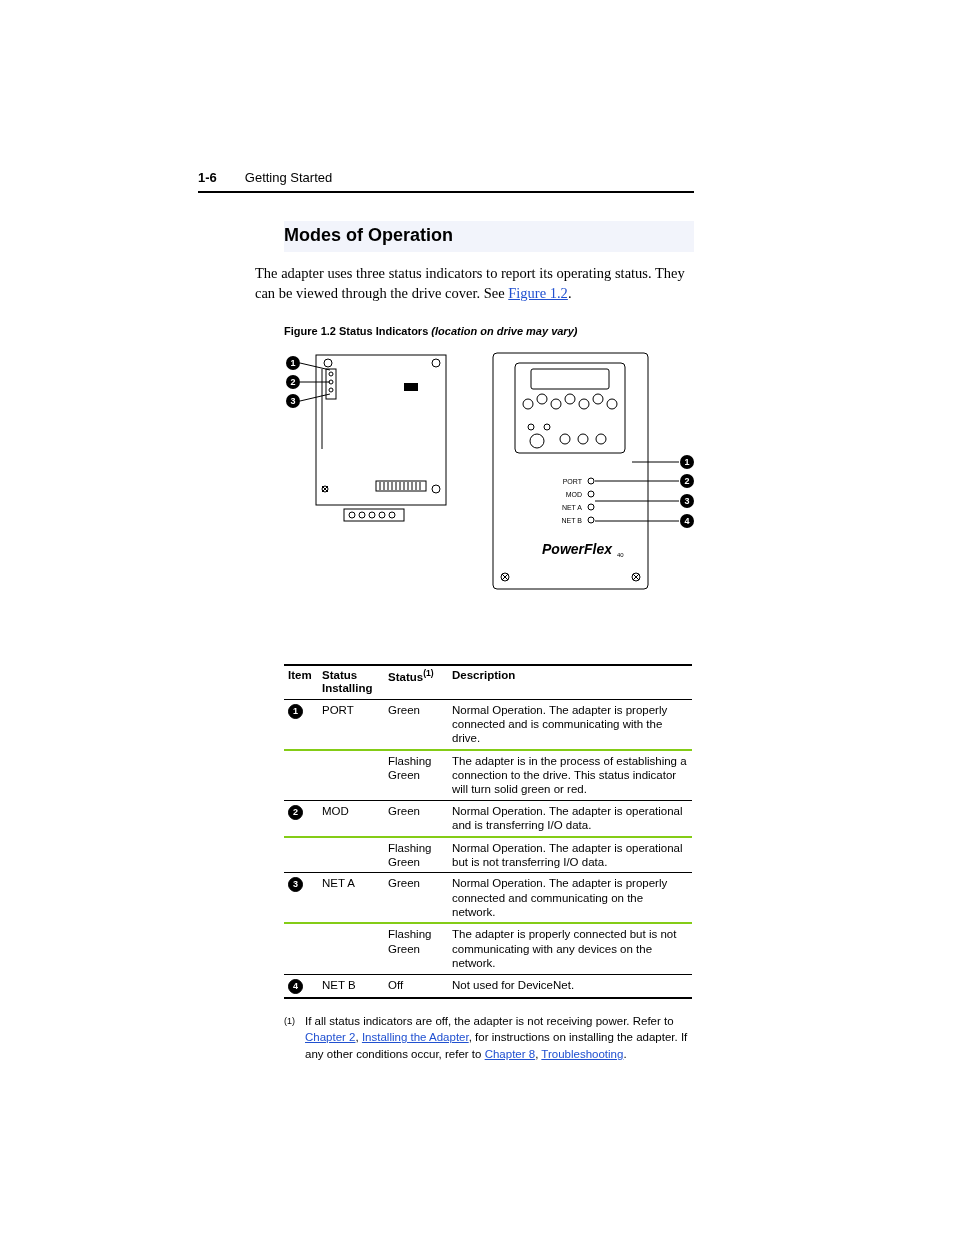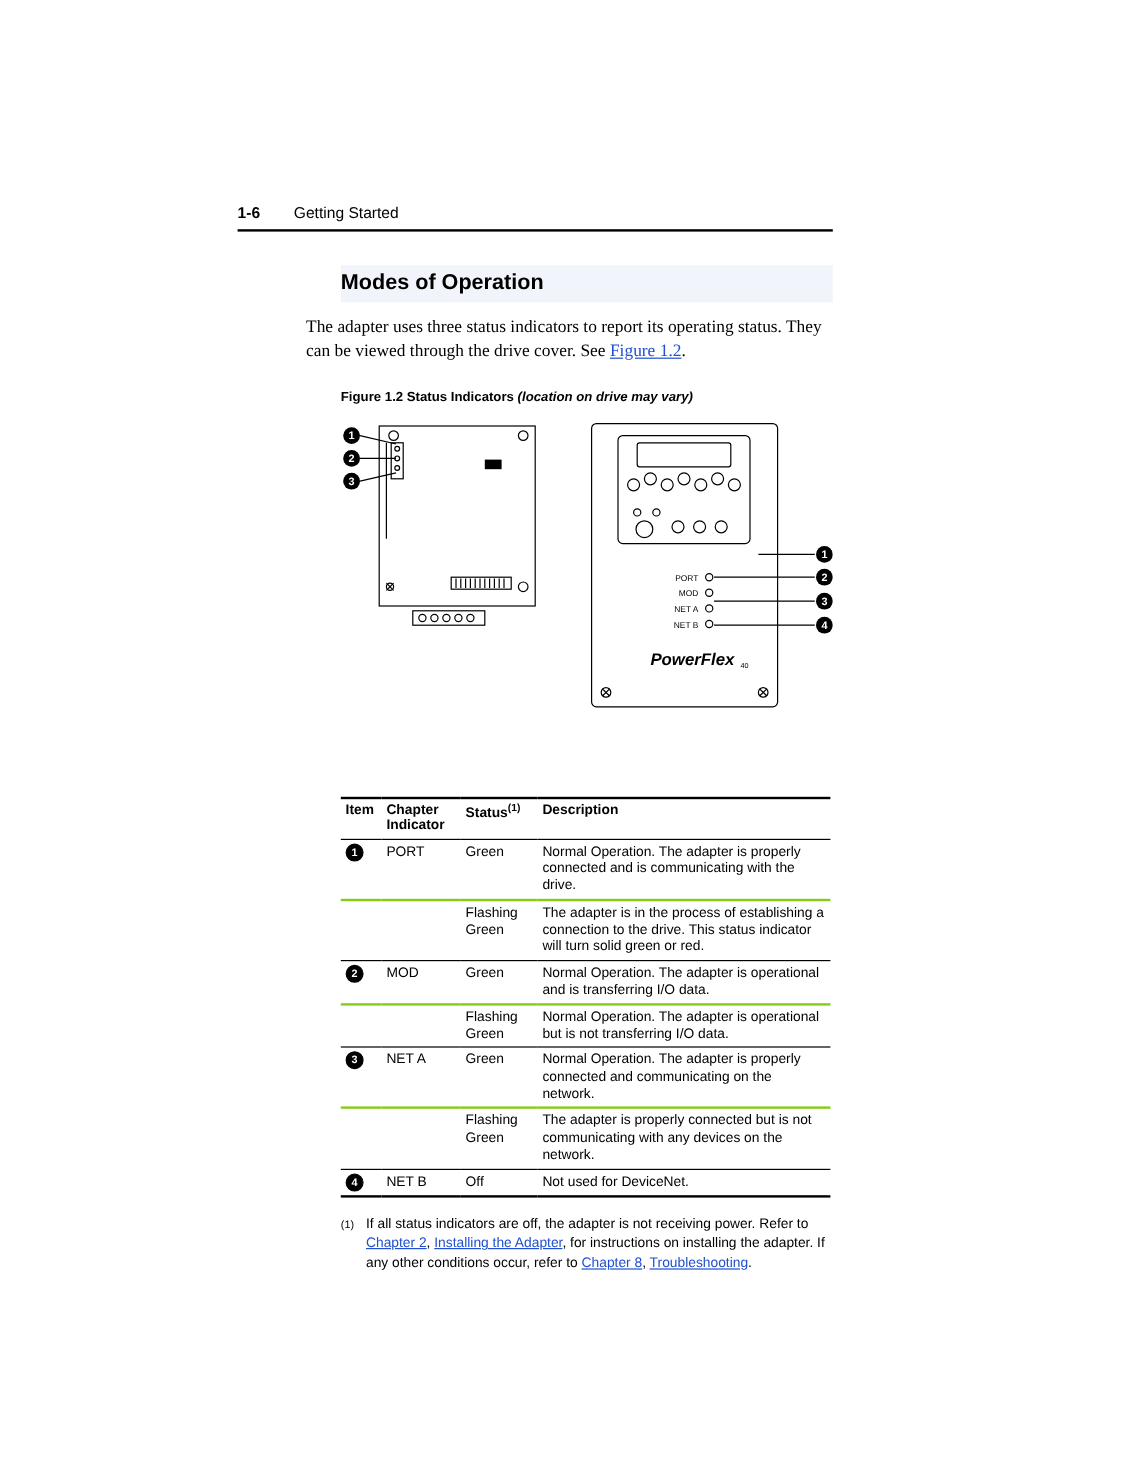--- a/index.html
+++ b/index.html
@@ -268,21 +268,21 @@
           <line x1="152" y1="225" x2="146" y2="231"></line>
       </g>
     </svg>
   </div>
 
   <div class="table-wrap">
     <table class="status">
       <thead>
         <tr>
           <th class="col-item">Item</th>
-          <th class="col-ind">Chapter Indicator</th>
+          <th class="col-ind">Status Installing</th>
           <th class="col-stat"><span>Status</span><sup>(1)</sup></th>
           <th>Description</th>
         </tr>
       </thead>
       <tbody>
 
         <tr class="row-first">
           <td><span class="glyph">1</span></td>
           <td>PORT</td>
           <td>Green</td>

